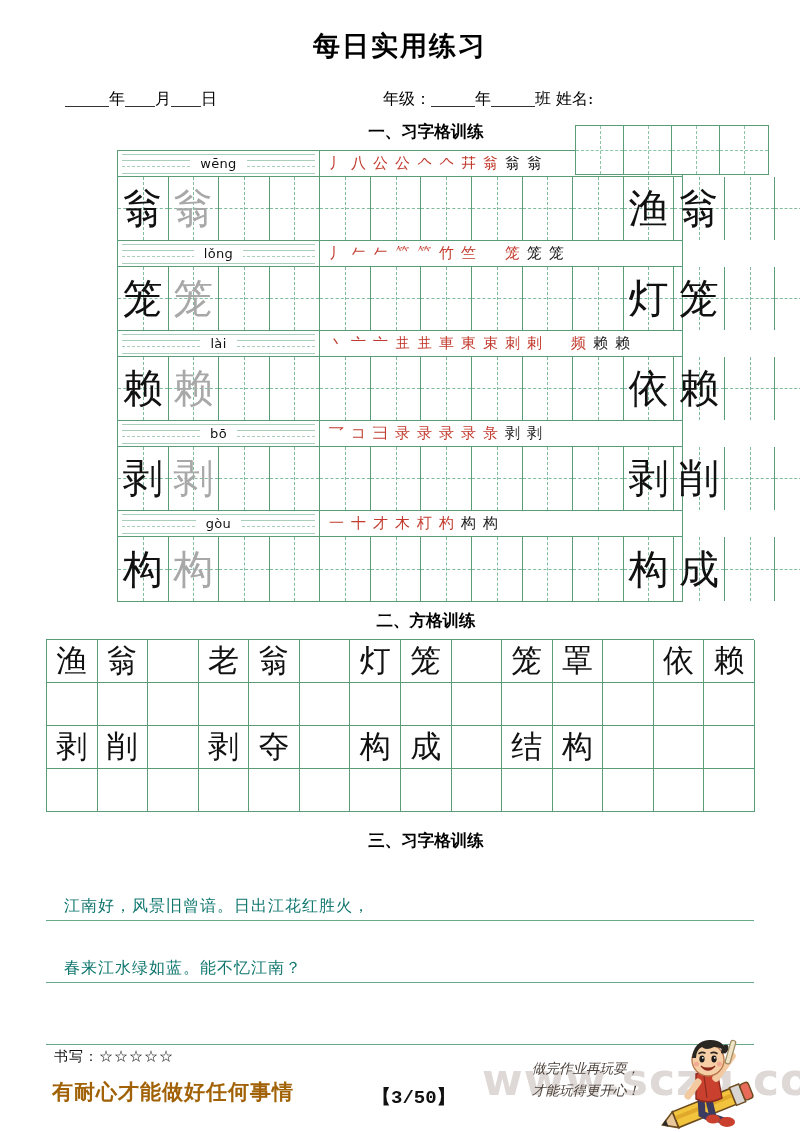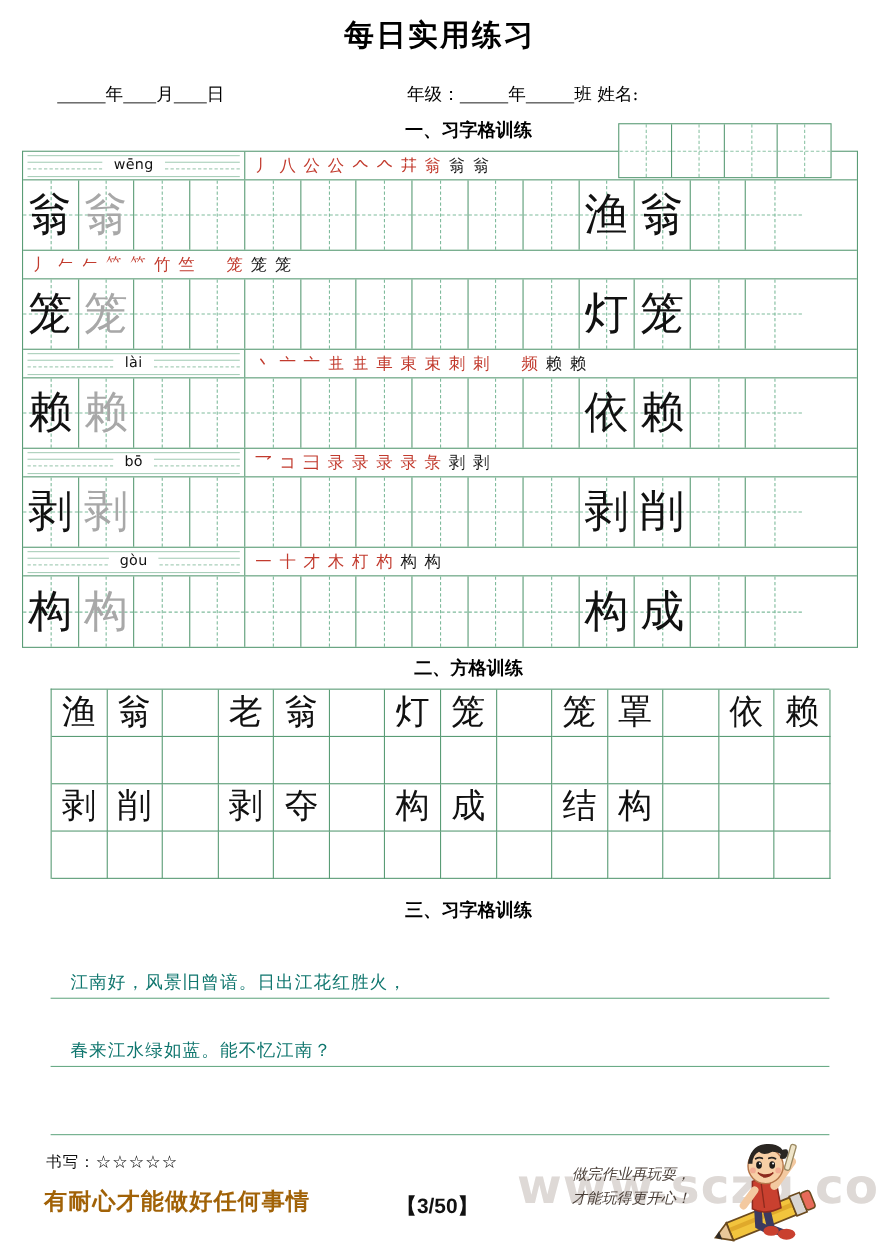--- a/index.html
+++ b/index.html
@@ -15,21 +15,21 @@
     font-family: "Liberation Sans", "DejaVu Sans", sans-serif;
     color: #000000;
     overflow: hidden;
   }
 
   .page {
     position: relative;
     width: 800px;
     height: 1132px;
     box-sizing: border-box;
-    padding: 0;
+    padding: 13px;
   }
 
   
   .title {
     text-align: center;
     font-family: "DejaVu Sans", "Liberation Sans", sans-serif;
     font-size: 27px;
     font-weight: bold;
     letter-spacing: 2px;
     padding-top: 18px;
@@ -106,21 +106,21 @@
     font-family: "DejaVu Sans", "Liberation Sans", sans-serif;
     font-size: 16.5px;
     font-weight: bold;
     margin: 0 0 7px 52px;
     text-align: center;
   }
 
   
   .xzg-table {
     margin: 0 auto;
-    width: 760px;
+    width: 566px;
     border: 1.4px solid #5a9c76;
     box-sizing: border-box;
     background: #fff;
   }
   .xzg-block { display: block; }
 
   .pinyin-row {
     display: flex;
     height: 26px;
     border-bottom: 1.4px solid #5a9c76;
@@ -274,21 +274,21 @@
     line-height: 1.25;
     letter-spacing: 1px;
     color: #0f766e;
     padding-bottom: 4px;
     white-space: nowrap;
   }
 
   
   .footer {
     position: absolute;
-    left: 0; right: 0;
+    left: 12px; right: 0;
     bottom: 0;
     height: 96px;
   }
   .write-label {
     position: absolute;
     left: 42px;
     top: 12px;
     font-family: "DejaVu Serif", "Liberation Serif", serif;
     font-size: 14px;
     color: #111;
@@ -301,21 +301,21 @@
     font-family: "DejaVu Sans", "Liberation Sans", sans-serif;
     font-size: 21px;
     font-weight: bold;
     color: #a16207;
     letter-spacing: 1px;
   }
   .page-num {
     position: absolute;
     left: 360px;
     top: 48px;
-    font-family: Liberation Sans, sans-serif;
+    font-family: Liberation Mono, monospace;
     font-size: 19px;
     font-weight: bold;
     color: #111;
   }
 
   
   .watermark {
     position: absolute;
     left: 470px;
     top: 18px;
@@ -418,20 +418,29 @@
           </div>
           <div class="tzg">
             <span class="hz">翁</span>
           </div>
           <div class="tzg"></div>
           <div class="tzg"></div>
         </div>
       </div>
       <div class="xzg-block">
         <div class="pinyin-row">
+          <div class="pinyin-cell">
+            <div class="staff">
+              <i></i>
+              <i></i>
+              <i></i>
+              <i></i>
+            </div>
+            <span class="pinyin-text">lǒng</span>
+          </div>
           <div class="stroke-cell">
             <span class="stroke-glyph">丿</span>
             <span class="stroke-glyph">𠂉</span>
             <span class="stroke-glyph">𠂉</span>
             <span class="stroke-glyph">𥫗</span>
             <span class="stroke-glyph">𥫗</span>
             <span class="stroke-glyph">竹</span>
             <span class="stroke-glyph">竺</span>
             <span class="stroke-glyph">𥬔</span>
             <span class="stroke-glyph">笼</span>

